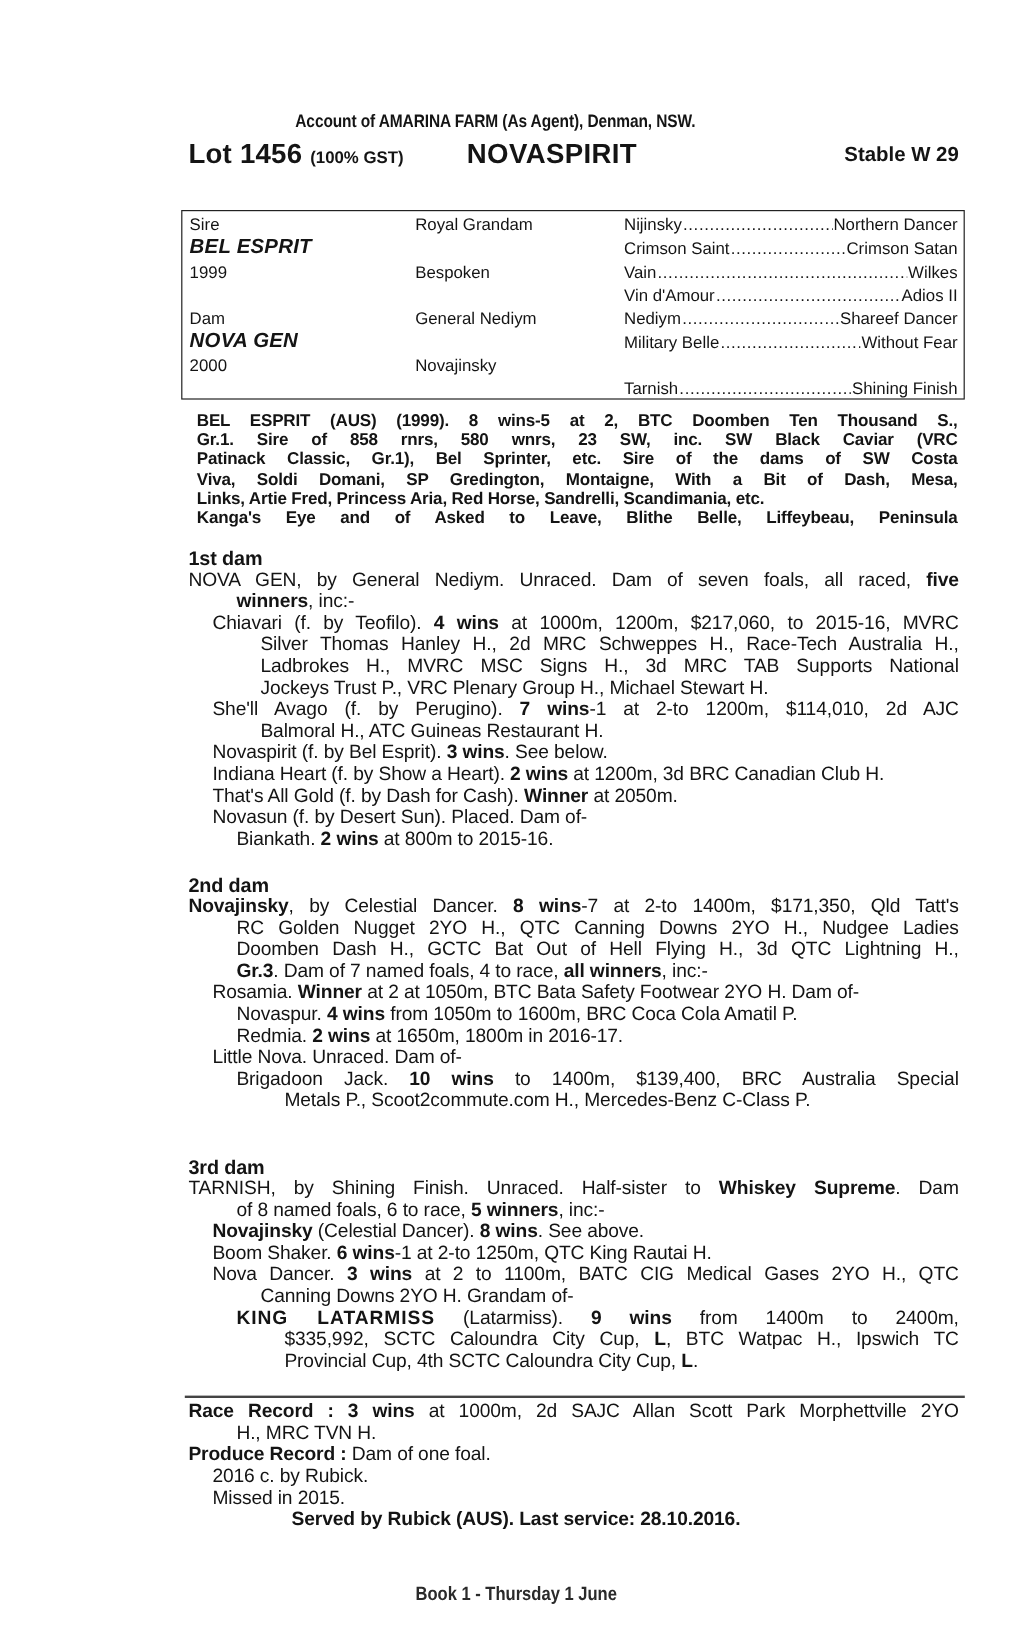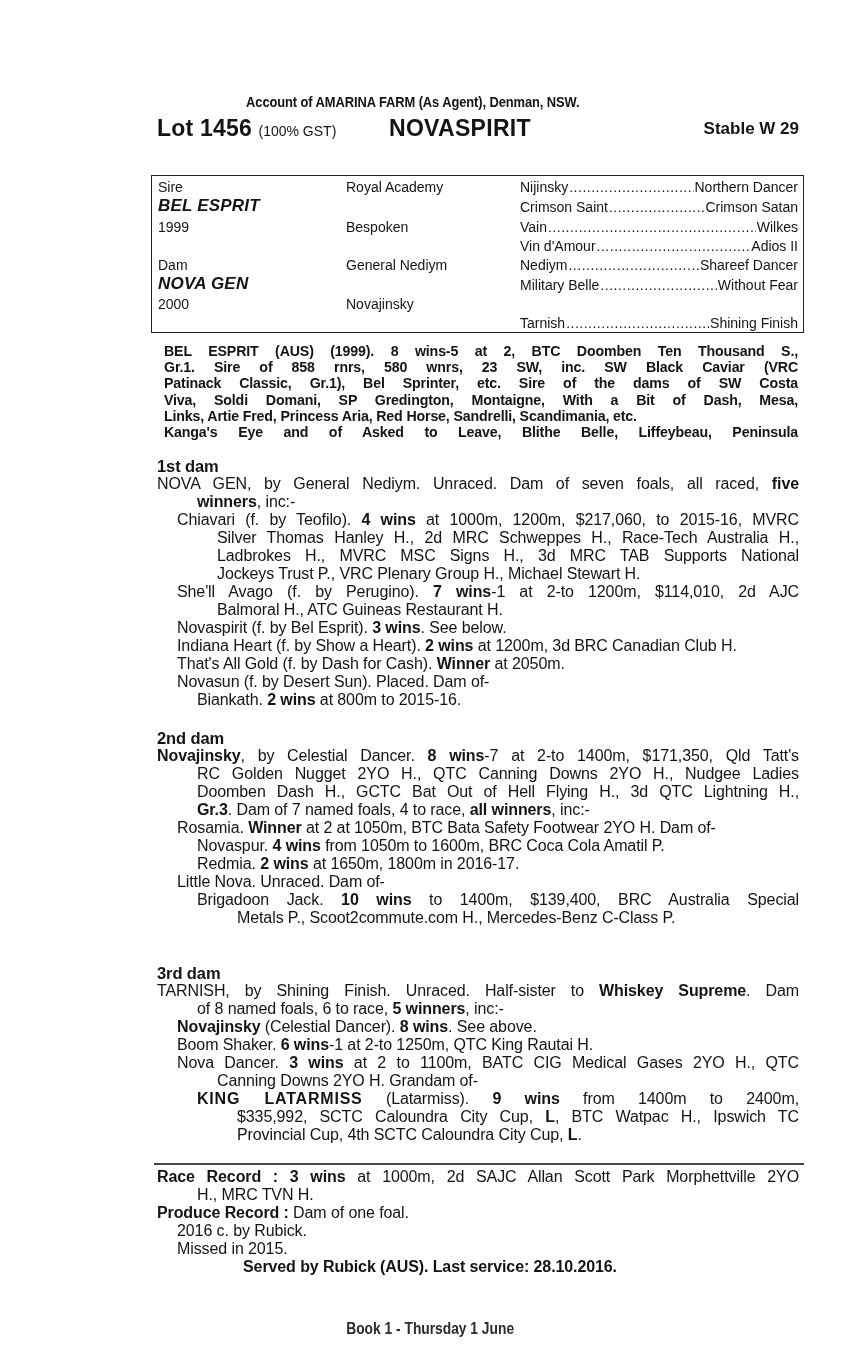--- a/index.html
+++ b/index.html
@@ -6,21 +6,21 @@
   body { width: 860px; height: 1356px; position: relative; overflow: hidden; color: #141414;
          font-family: "Liberation Sans", sans-serif; }
   .page { position: absolute; left: 0; top: 0; width: 860px; height: 1356px; }
 
   .account { position: absolute; top: 93px; left: 0; width: 960px; text-align: center;
              font-family: "Liberation Sans", sans-serif; font-weight: bold; font-size: 15px;
              transform: scaleX(0.86); transform-origin: 0 0; letter-spacing: -0.1px; }
 
   .lot-row { position: absolute; top: 115px; left: 157px; width: 642px; height: 28px; }
   .lot-label { position: absolute; left: 0; top: 0; font-weight: 900; font-size: 23px; letter-spacing: 0.2px; }
-  .lot-gst { font-weight: normal; font-size: 14px; letter-spacing: 0; }
+  .lot-gst { font-weight: bold; font-size: 14px; letter-spacing: 0; }
   .horse-name { position: absolute; left: 232px; top: 0; font-weight: 900; font-size: 23px; letter-spacing: 0.3px; }
   .stable { position: absolute; right: 0; top: 4px; font-weight: 900; font-size: 17px; }
 
   .desc-row { position: absolute; top: 145px; left: 157px; width: 642px; height: 20px; font-size: 16px; }
   .desc-row span { position: absolute; top: 0; }
   .sex { left: 0; }
   .brand { left: 174px; }
   .foaled { right: 0; }
   .brandglyph { display: inline-block; position: relative; }
   .brandglyph::before { content: ""; position: absolute; left: 0; right: 1px; top: 1px; border-top: 1.5px solid #141414; }
@@ -61,21 +61,21 @@
     <span class="lot-label"><span>Lot 1456</span> <span class="lot-gst">(100% GST)</span></span>
     <span class="horse-name">NOVASPIRIT</span>
     <span class="stable">Stable W 29</span>
   </div>
 
 
   <div class="pedigree">
     <span class="ped-cell" style="left:6px;top:2px">Sire</span>
     <span class="ped-cell ped-bold" style="left:6px;top:21px">BEL ESPRIT</span>
     <span class="ped-cell" style="left:6px;top:42px">1999</span>
-    <span class="ped-cell" style="left:194px;top:2px">Royal Academy</span>
+    <span class="ped-cell" style="left:194px;top:2px">Royal Grandam</span>
     <span class="ped-cell" style="left:194px;top:42px">Bespoken</span>
 
     <span class="ped-cell" style="left:6px;top:80px">Dam</span>
     <span class="ped-cell ped-bold" style="left:6px;top:99px">NOVA GEN</span>
     <span class="ped-cell" style="left:6px;top:119px">2000</span>
     <span class="ped-cell" style="left:194px;top:80px">General Nediym</span>
     <span class="ped-cell" style="left:194px;top:119px">Novajinsky</span>
 
     <div class="ped-gg" style="top:2px">
         <span>Nijinsky</span>

